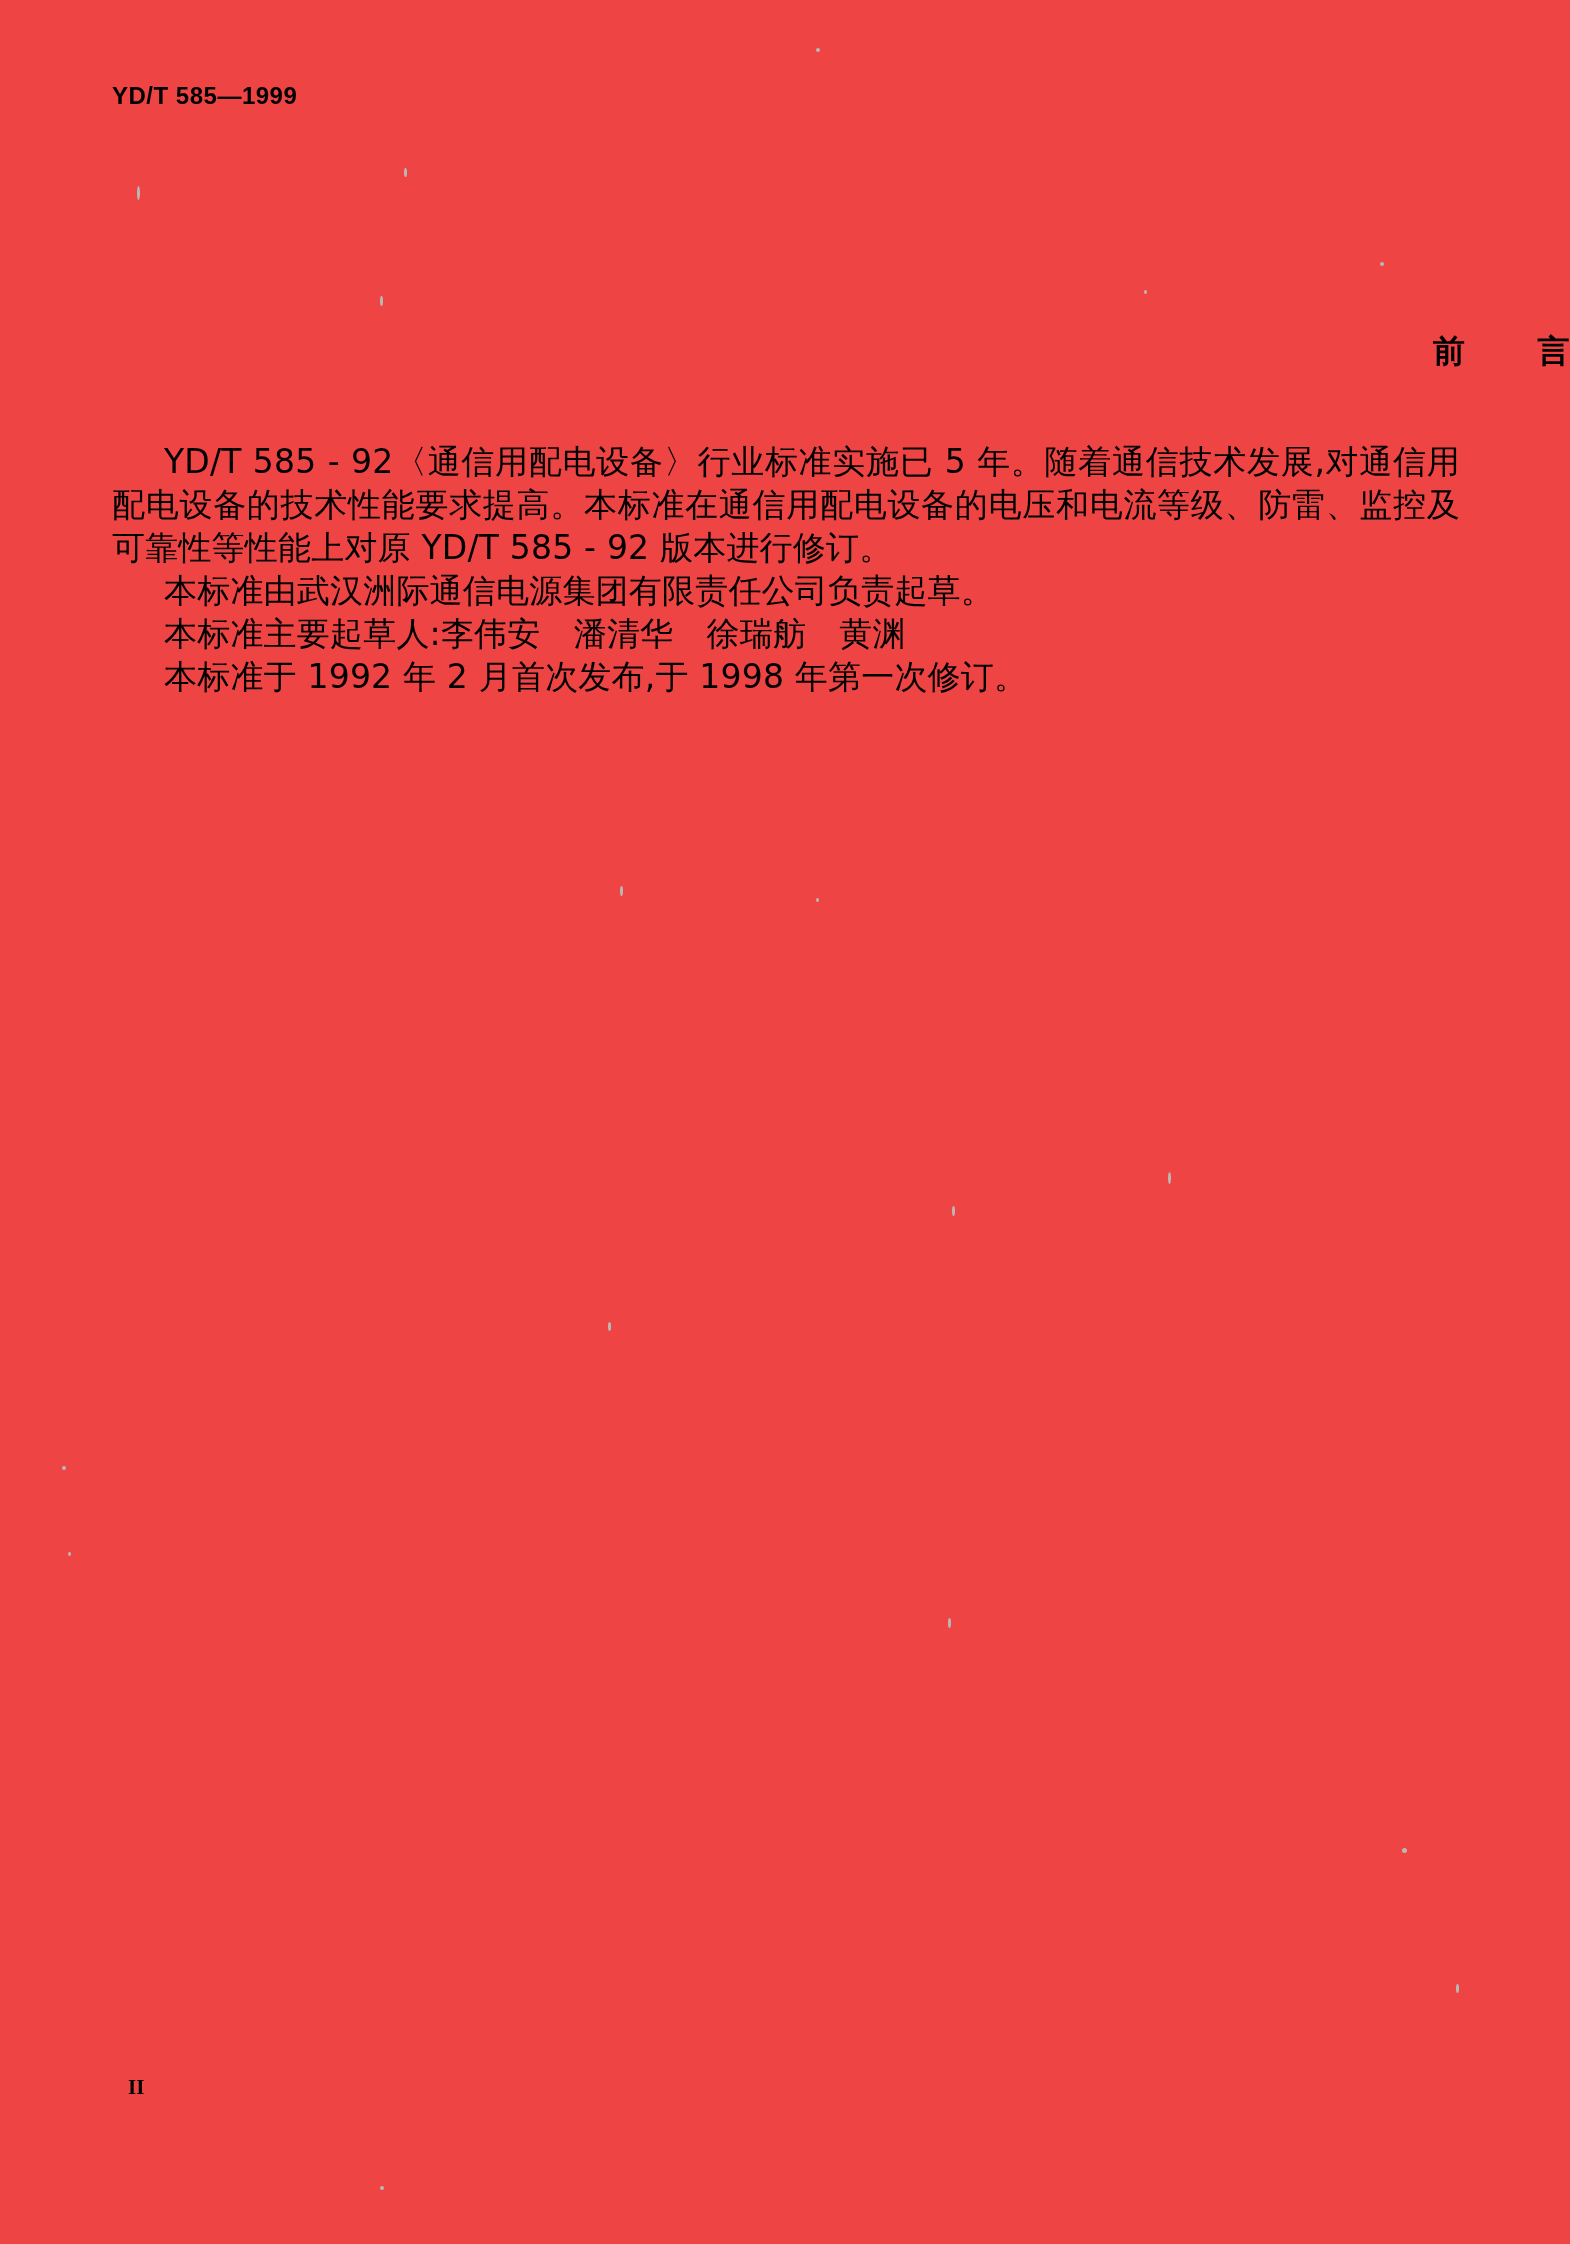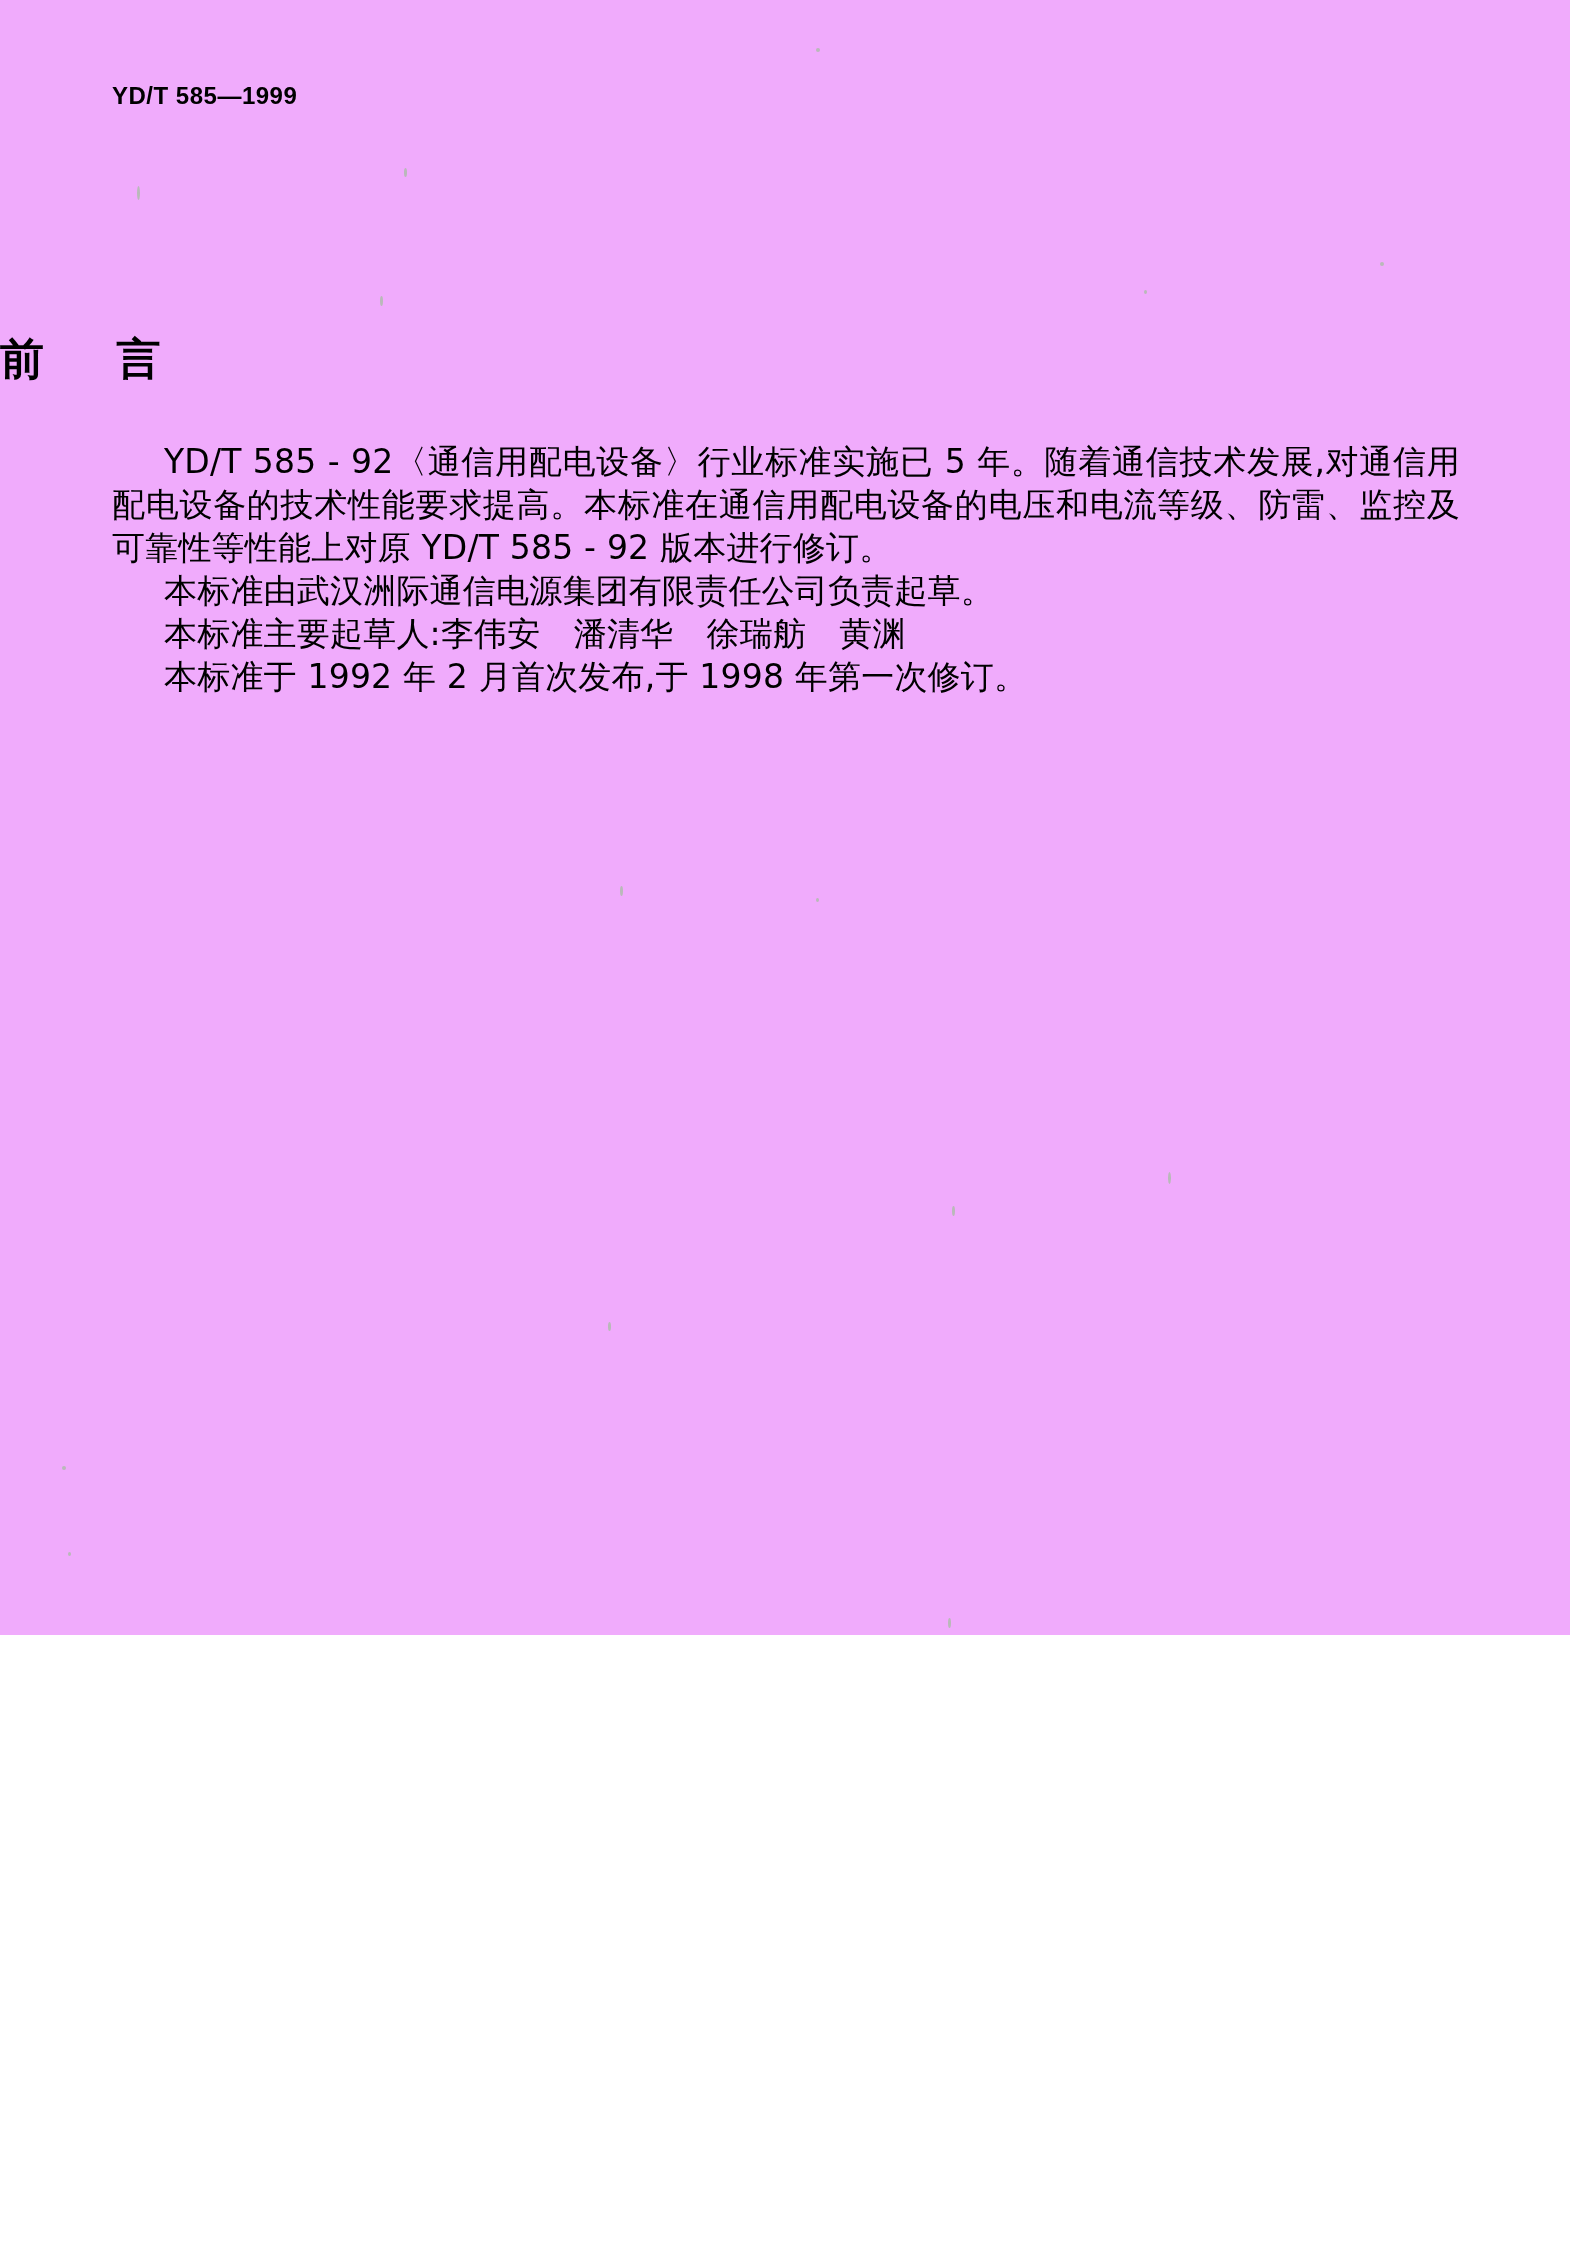--- a/index.html
+++ b/index.html
@@ -3,45 +3,45 @@
 <meta charset="utf-8">
 <style>
   html, body {
     margin: 0;
     padding: 0;
     background: #ffffff;
   }
   .page {
     position: relative;
     width: 1570px;
-    height: 1635px;
-    background: #f0abfc;
+    height: 2244px;
+    background: #ef4444;
     font-family: "Liberation Serif", serif;
     color: #000000;
     overflow: hidden;
     text-decoration: underline;
   }
   .header-code {
     position: absolute;
     left: 112px;
     top: 82px;
     font-family: "Liberation Sans", sans-serif;
     font-weight: bold;
     font-size: 24px;
     letter-spacing: 0.5px;
   }
   .doc-title {
     position: absolute;
     left: 0;
     right: 0;
     top: 330px;
-    text-align: left;
+    text-align: right;
     font-family: "DejaVu Sans", sans-serif;
     font-weight: bold;
-    font-size: 44px;
+    font-size: 32px;
     letter-spacing: 0.5px;
   }
   .doc-title .gap {
     display: inline-block;
     width: 72px;
   }
   .body-block {
     position: absolute;
     left: 112px;
     top: 440px;

